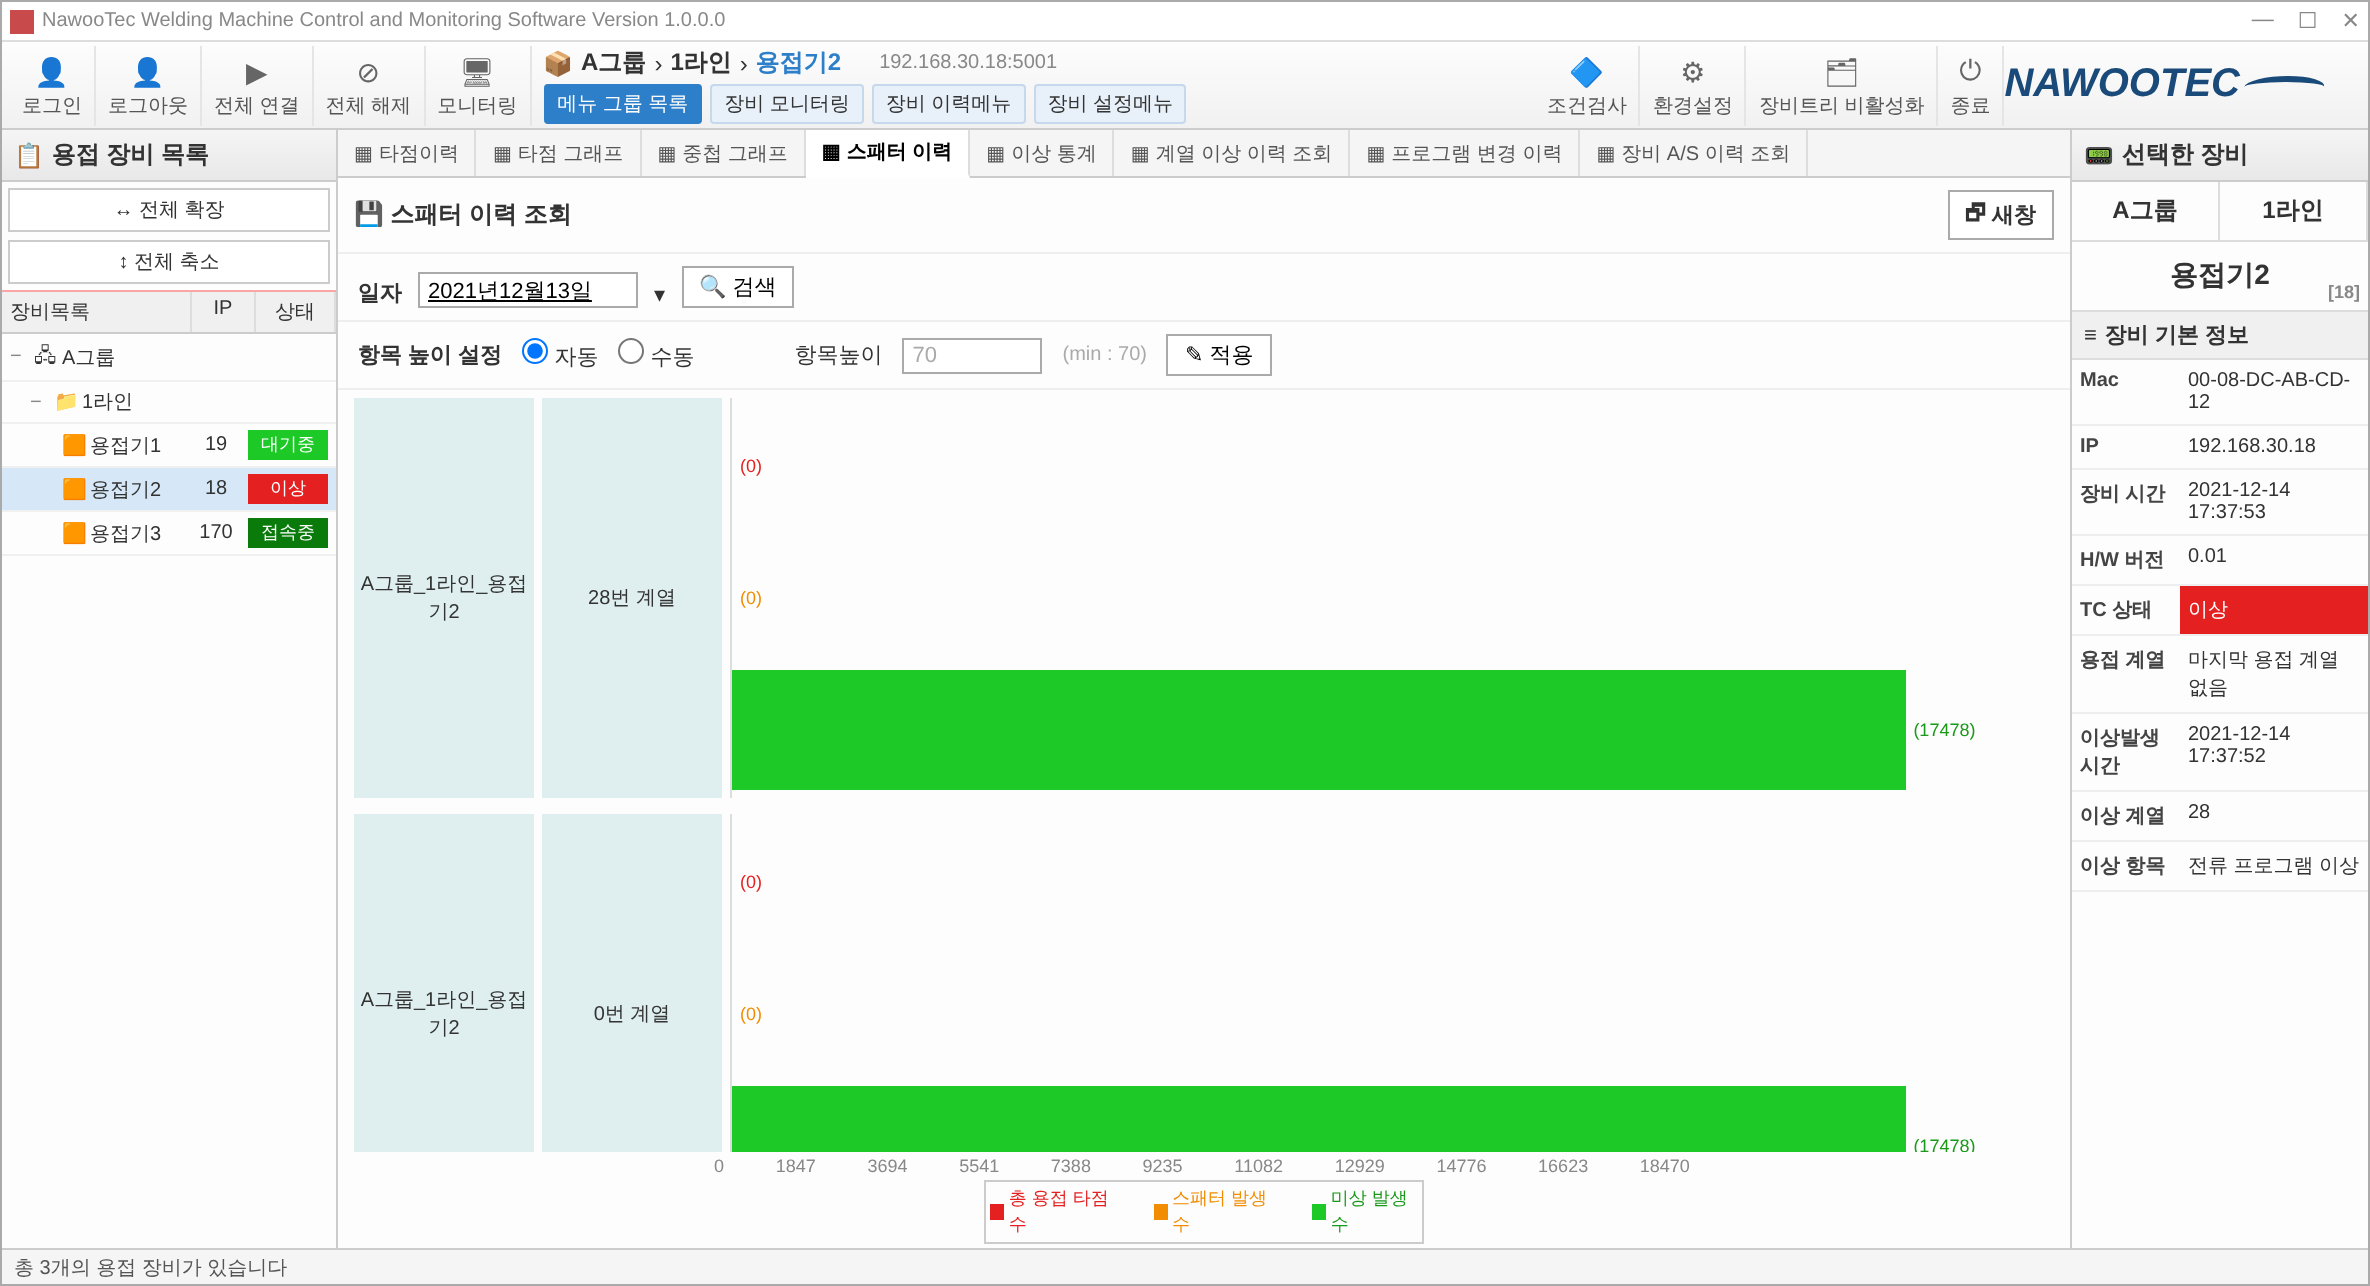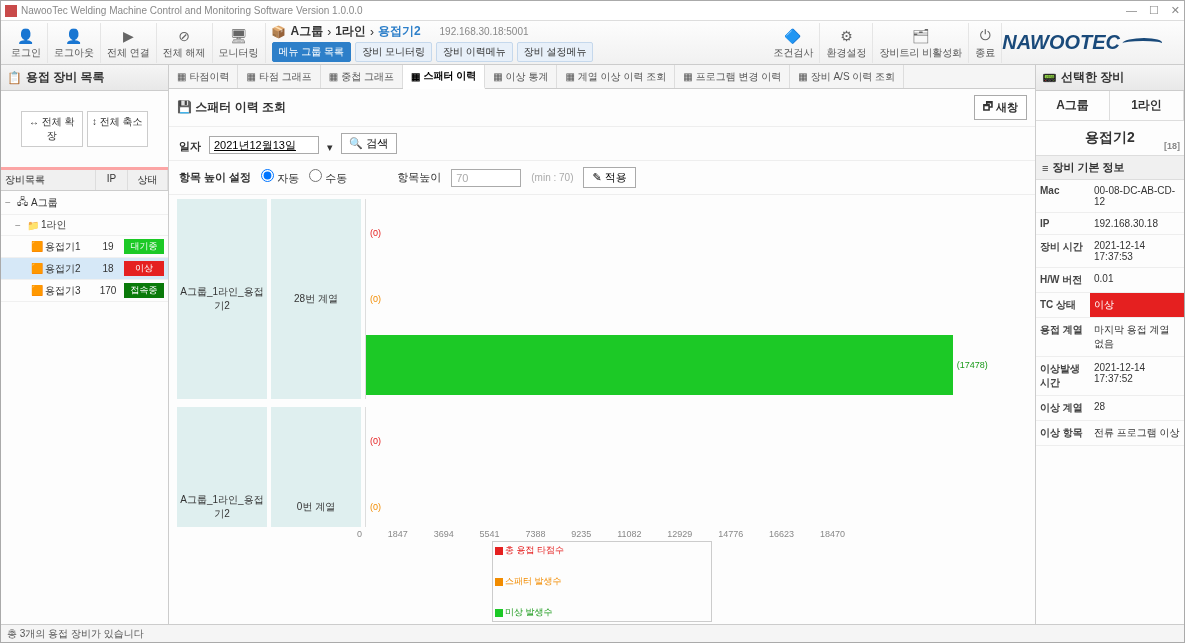--- a/index.html
+++ b/index.html
@@ -22,21 +22,21 @@
 .bc-tab { font-size: 10px; padding: 2px 6px; border: 1px solid #c5d8ec; background: #e8f0f9; border-radius: 2px; }
 .bc-tab.active { background: #2d7fc9; color: #fff; border-color: #2d7fc9; }
 .toolbar-spacer { flex: 1; }
 .logo { display: flex; align-items: center; font-weight: bold; font-style: italic; font-size: 20px; color: #1a4a7a; padding-right: 10px; justify-content: space-between; }
 .logo .swoosh { width: 48px; height: 18px; margin-left: 2px; position: relative; }
 .logo .swoosh::before { content:""; position:absolute; left:0; top:4px; width:40px; height:8px; border-top:3px solid #1a4a7a; border-radius: 50% 50% 0 0; transform: skewX(-20deg); }
 .main { flex: 1; display: flex; overflow: hidden; }
 .left-panel { width: 168px; background: #fdfdfd; border-right: 1px solid #ccc; display: flex; flex-direction: column; }
 .panel-title { background: linear-gradient(#f5f5f5,#e8e8e8); padding: 4px 6px; font-weight: bold; font-size: 12px; border-bottom: 1px solid #ccc; display: flex; align-items: center; gap: 4px; }
 .panel-title .ico { color: #b88a3a; }
-.left-btns { display: flex; padding: 20px; gap: 4px; border-bottom: 3px solid #fca5a5; }
+.left-btns { display: flex; padding: 3px; gap: 4px; border-bottom: 1px solid #fca5a5; flex-direction: column; }
 .small-btn { flex: 1; font-size: 10px; padding: 3px; border: 1px solid #ccc; background: #fff; text-align: center; }
 .grid-head { display: flex; background: #f0f0f0; border-bottom: 1px solid #ccc; font-size: 10px; }
 .grid-head div { padding: 3px 4px; border-right: 1px solid #ddd; }
 .gh-name { flex: 1; }
 .gh-ip { width: 32px; text-align: center; }
 .gh-st { width: 40px; text-align: center; }
 .tree-row { display: flex; align-items: center; padding: 3px 4px; font-size: 10px; border-bottom: 1px solid #f0f0f0; }
 .tree-toggle { width: 10px; color: #888; }
 .tree-ico { width: 12px; margin: 0 2px; }
 .tree-label { flex: 1; }
@@ -62,21 +62,21 @@
 .chart-label { width: 90px; background: #dfefef; display: flex; align-items: center; justify-content: center; font-size: 10px; text-align: center; margin-right: 4px; height: 200px; }
 .chart-sublabel { width: 90px; background: #dfefef; display: flex; align-items: center; justify-content: center; font-size: 10px; text-align: center; margin-right: 4px; height: 200px; }
 .chart-bars { flex: 1; position: relative; height: 200px; border-left: 1px solid #ddd; }
 .bar-row { position: absolute; left: 0; display: flex; align-items: center; }
 .bar { height: 60px; background: #1cc926; }
 .bar-lbl { font-size: 9px; margin-left: 4px; }
 .bar-lbl.red { color: #e52020; }
 .bar-lbl.orange { color: #f28c00; }
 .bar-lbl.green { color: #1a9a1a; }
 .x-axis { display: flex; justify-content: space-between; font-size: 9px; color: #888; padding: 0 190px 0 188px; margin-top: 2px; }
-.legend { display: flex; justify-content: center; gap: 18px; font-size: 9px; padding: 2px; border: 1px solid #ccc; width: 220px; margin: 2px auto; flex-direction: column; }
+.legend { display: flex; justify-content: center; gap: 18px; font-size: 9px; padding: 2px; border: 1px solid #ccc; width: 220px; margin: 2px auto; }
 .legend span { display: flex; align-items: center; gap: 2px; }
 .sw { width: 8px; height: 8px; display: inline-block; }
 .sw.red { background: #e52020; } .sw.orange { background: #f28c00; } .sw.green { background: #1cc926; }
 .right-panel { width: 148px; background: #fdfdfd; display: flex; flex-direction: column; }
 .sel-row { display: flex; border-bottom: 1px solid #ddd; }
 .sel-cell { flex: 1; text-align: center; padding: 6px 2px; font-size: 12px; font-weight: bold; border-right: 1px solid #ddd; }
 .sel-dev { text-align: center; padding: 8px 4px; font-size: 14px; font-weight: bold; border-bottom: 1px solid #ddd; position: relative; }
 .sel-dev .badge { position: absolute; right: 4px; bottom: 4px; font-size: 9px; color: #888; }
 .info-head { background: #f0f0f0; padding: 4px 6px; font-size: 11px; font-weight: bold; border-bottom: 1px solid #ddd; display: flex; align-items: center; gap: 4px; }
 .info-row { display: flex; border-bottom: 1px solid #eee; font-size: 10px; }

